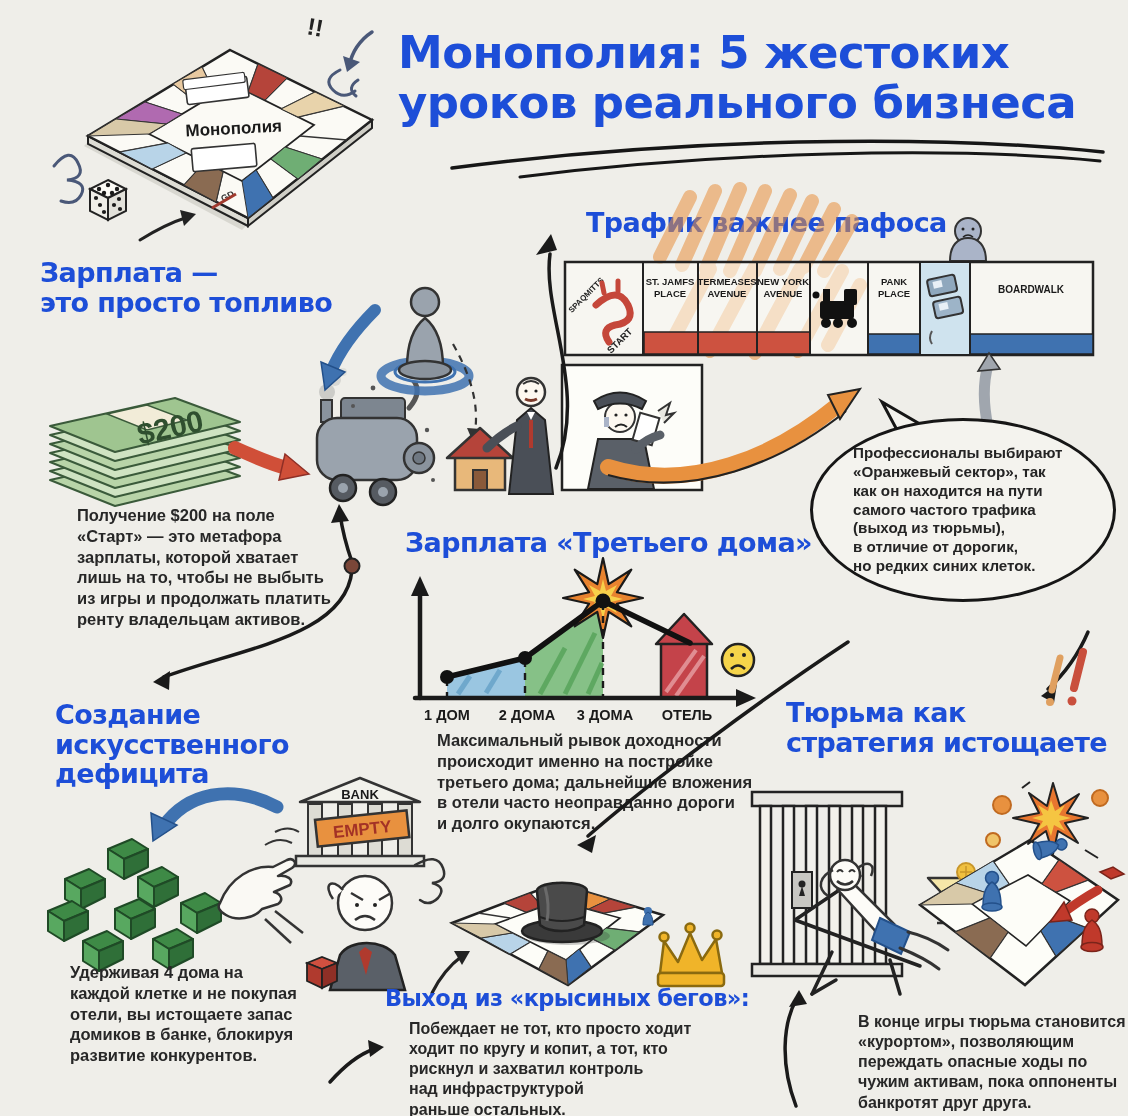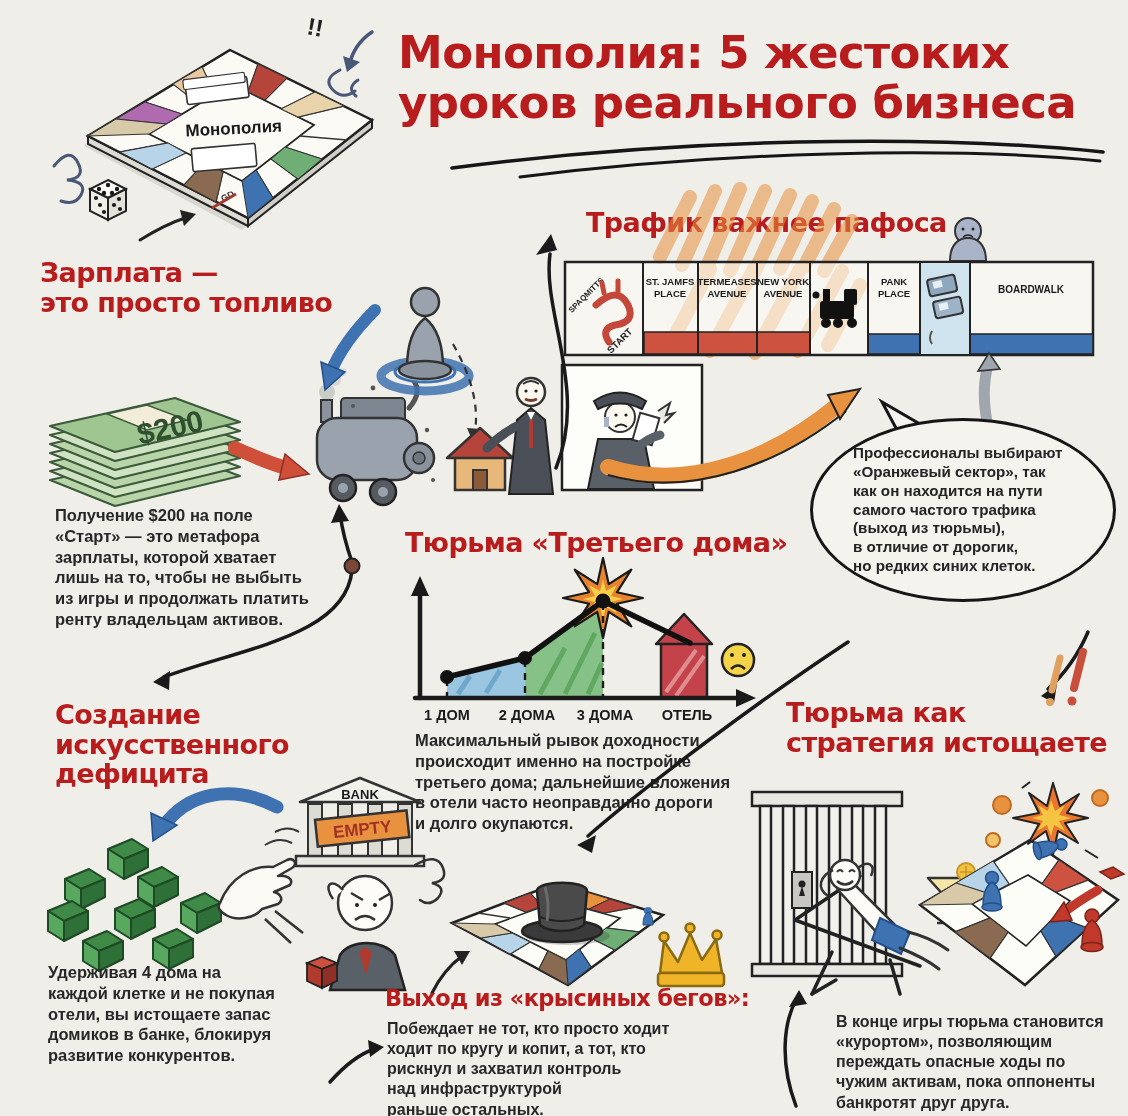--- a/index.html
+++ b/index.html
@@ -4,25 +4,25 @@
 <style>
   html,body{margin:0;padding:0;}
   body{
     width:1128px;height:1116px;position:relative;overflow:hidden;
     background:#efeee9;
     font-family:"Liberation Sans",sans-serif;color:#1a1a1a;
   }
   .abs{position:absolute;}
   .hd{
     position:absolute;font-family:"DejaVu Sans",sans-serif;font-weight:bold;
-    color:#b91c1c;line-height:1.1;white-space:pre-line;letter-spacing:-0.6px;
+    color:#1d4ed8;line-height:1.1;white-space:pre-line;letter-spacing:-0.6px;
   }
   .bt{
     position:absolute;font-family:"Liberation Sans",sans-serif;font-weight:bold;
-    color:#272727;line-height:1.26;white-space:pre-line;font-size:16.5px;
+    color:#272727;line-height:1.26;white-space:pre-line;font-size:16.5px;margin-left:22px;
   }
   .bubble{
     position:absolute;left:810px;top:418px;width:306px;height:184px;
     border:3.5px solid #161616;border-radius:50%;background:#f4f3ee;
     display:flex;align-items:center;z-index:7;box-sizing:border-box;
   }
   .bubble .btxt{
     font-family:"Liberation Sans",sans-serif;font-weight:bold;font-size:15.2px;
     line-height:1.24;white-space:pre-line;padding-left:40px;color:#242424;
   }
@@ -311,21 +311,21 @@
 <div class="bubble">
   <div class="btxt">Профессионалы выбирают
 «Оранжевый сектор», так
 как он находится на пути
 самого частого трафика
 (выход из тюрьмы),
 в отличие от дорогик,
 но редких синих клеток.</div>
 </div>
 
-<div class="hd" style="left:405px;top:528px;font-size:27px;">Тюрьма «Третьего дома»</div>
+<div class="hd" style="left:405px;top:528px;font-size:27px;">Зарплата «Третьего дома»</div>
 
 <svg class="abs" style="left:400px;top:548px;" width="370" height="185" viewBox="0 0 370 185">
   <g>
     <polygon points="47,148 47,131 125,112 125,148" fill="#85bcdf" opacity="0.8"></polygon>
     <line x1="58" y1="146" x2="70" y2="128" stroke="#5d9cc4" stroke-width="5" opacity="0.7"></line>
     <line x1="86" y1="145" x2="100" y2="122" stroke="#5d9cc4" stroke-width="5" opacity="0.7"></line>
     <polygon points="125,148 125,112 203,55 203,148" fill="#6cb56e" opacity="0.8"></polygon>
     <line x1="140" y1="146" x2="165" y2="100" stroke="#4e9e52" stroke-width="5" opacity="0.7"></line>
     <line x1="165" y1="146" x2="195" y2="85" stroke="#4e9e52" stroke-width="5" opacity="0.7"></line>
     <line x1="188" y1="146" x2="202" y2="115" stroke="#4e9e52" stroke-width="5" opacity="0.7"></line>

